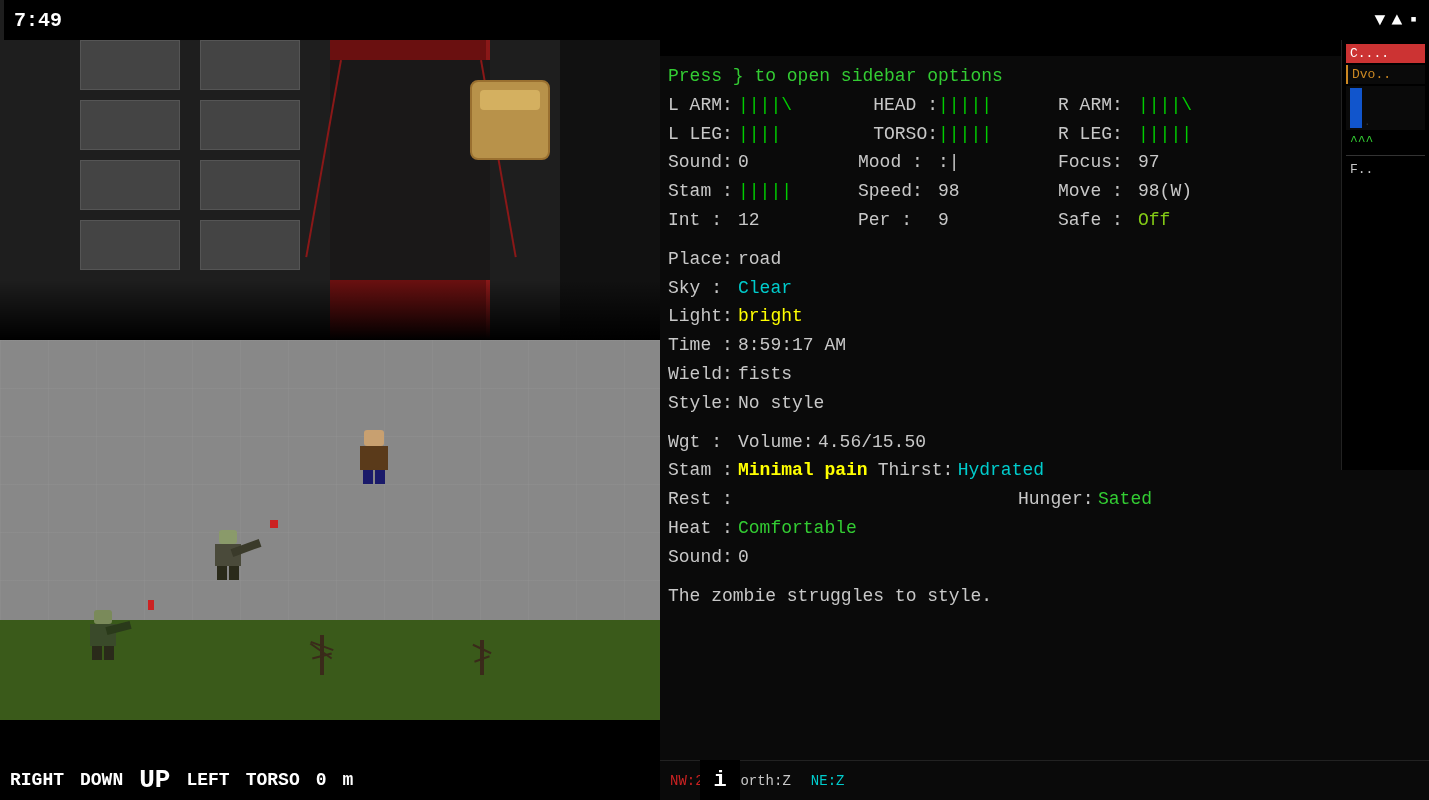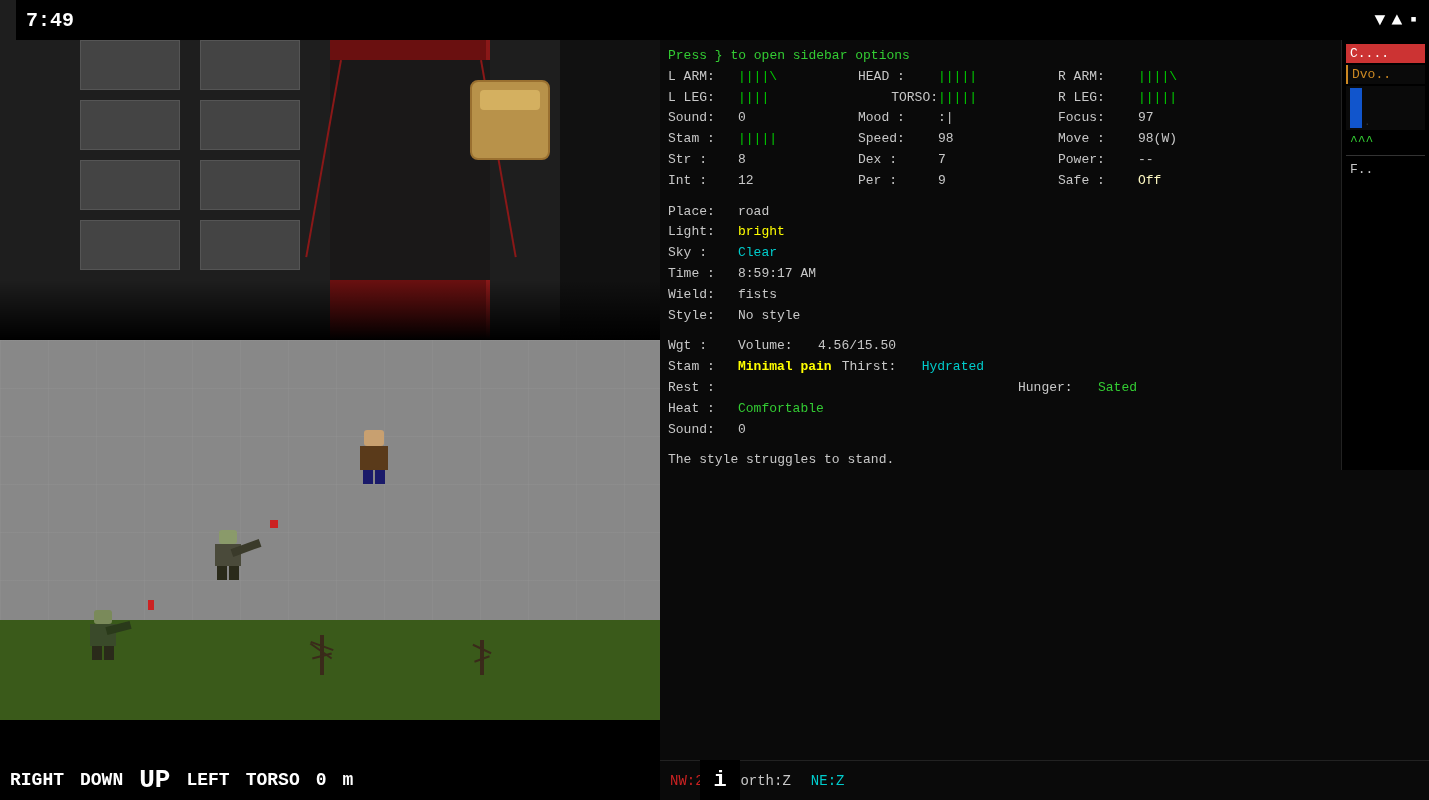--- a/index.html
+++ b/index.html
@@ -8,21 +8,21 @@
       height: 800px;
       background: #000;
       font-family: 'Courier New', Courier, monospace;
       overflow: hidden;
       position: relative;
     }
 
     
     #status-bar {
       position: absolute;
-      top: 0; left: 16px; right: 0;
+      top: 0; left: 4px; right: 0;
       height: 40px;
       background: #000;
       display: flex;
       align-items: center;
       justify-content: space-between;
       padding: 8px 10px;
       z-index: 10;
     }
     #status-bar .time {
       color: #fff;
@@ -46,27 +46,27 @@
       width: 100%; height: 100%;
       background-image:
         linear-gradient(rgba(150,150,150,0.3) 1px, transparent 1px),
         linear-gradient(90deg, rgba(150,150,150,0.3) 1px, transparent 1px);
       background-size: 48px 48px;
     }
 
     
     #hud-panel {
       position: absolute;
-      top: 40px;
+      top: 56px;
       left: 660px;
       width: 769px;
       height: 720px;
       background: #0a0a0a;
       color: #c8c8c8;
-      font-size: 13px;
+      font-size: 18px;
       line-height: 1.5;
       padding: 6px 8px;
       overflow: hidden;
     }
 
     .hud-line {
       display: flex;
       align-items: center;
       white-space: nowrap;
       line-height: 1.6;
@@ -251,21 +251,21 @@
 
 <div id="hud-panel">
 
   <div class="hud-line">
     <span class="col-green" style="color:#33cc33;">Press } to open sidebar options</span>
   </div>
 
   <div class="hud-line">
     <span class="col-gray" style="width:70px;">L ARM:</span>
     <span class="col-green" style="width:120px;">||||\</span>
-    <span class="col-gray" style="width:80px;">HEAD :</span>
+    <span class="col-gray" style="width:80px;text-align:right;">HEAD :</span>
     <span class="col-green" style="width:120px;">|||||</span>
     <span class="col-gray" style="width:80px;">R ARM:</span>
     <span class="col-green">||||\</span>
   </div>
 
   <div class="hud-line">
     <span class="col-gray" style="width:70px;">L LEG:</span>
     <span class="col-green" style="width:120px;">||||</span>
     <span class="col-gray" style="width:80px;text-align:right;">TORSO:</span>
     <span class="col-green" style="width:120px;">|||||</span>
@@ -284,51 +284,43 @@
 
   <div class="hud-line">
     <span class="col-gray" style="width:70px;">Stam :</span>
     <span class="col-green" style="width:120px;">|||||</span>
     <span class="col-gray" style="width:80px;">Speed:</span>
     <span class="col-gray" style="width:120px;">98</span>
     <span class="col-gray" style="width:80px;">Move :</span>
     <span class="col-gray">98(W)</span>
   </div>
 
-  <div class="hud-line">
-    <span class="col-gray" style="width:70px;">Str  :</span>
-    <span class="col-gray" style="width:120px;">8</span>
-    <span class="col-gray" style="width:80px;">Dex  :</span>
-    <span class="col-gray" style="width:120px;">7</span>
-    <span class="col-gray" style="width:80px;">Power:</span>
-    <span class="col-gray">--</span>
-  </div>
 
   <div class="hud-line">
     <span class="col-gray" style="width:70px;">Int  :</span>
     <span class="col-gray" style="width:120px;">12</span>
     <span class="col-gray" style="width:80px;">Per  :</span>
     <span class="col-gray" style="width:120px;">9</span>
     <span class="col-gray" style="width:80px;">Safe :</span>
-    <span style="color:#fef9c3;">Off</span>
+    <span style="color:#84cc16;">Off</span>
   </div>
 
   <div class="hud-section-gap"></div>
 
   <div class="hud-line">
     <span class="col-gray" style="width:70px;">Place:</span>
     <span class="col-gray">road</span>
   </div>
   <div class="hud-line">
+    <span class="col-gray" style="width:70px;">Sky  :</span>
+    <span style="color:#00cccc;">Clear</span>
+  </div>
+  <div class="hud-line">
     <span class="col-gray" style="width:70px;">Light:</span>
     <span style="color:#ffff00;">bright</span>
-  </div>
-  <div class="hud-line">
-    <span class="col-gray" style="width:70px;">Sky  :</span>
-    <span style="color:#00cccc;">Clear</span>
   </div>
   <div class="hud-line">
     <span class="col-gray" style="width:70px;">Time :</span>
     <span class="col-gray">8:59:17 AM</span>
   </div>
   <div class="hud-line">
     <span class="col-gray" style="width:70px;">Wield:</span>
     <span class="col-gray">fists</span>
   </div>
   <div class="hud-line">
@@ -360,21 +352,21 @@
     <span style="color:#33cc33;">Comfortable</span>
   </div>
   <div class="hud-line">
     <span class="col-gray" style="width:70px;">Sound:</span>
     <span class="col-gray">0</span>
   </div>
 
   <div class="hud-section-gap"></div>
 
   <div class="hud-line">
-    <span class="col-gray">The style struggles to stand.</span>
+    <span class="col-gray">The zombie struggles to style.</span>
   </div>
 </div>
 
 <div style="position:absolute;top:40px;right:0;width:88px;height:430px;background:#000;border-left:1px solid #222;padding:4px;font-family:'Courier New',monospace;font-size:13px;">
 
   <div style="background:#cc3333;color:#fff;padding:2px 4px;margin-bottom:2px;white-space:nowrap;">
     <span>C....</span>
   </div>
 
   <div style="background:#0a0a0a;color:#cc8822;padding:2px 4px;margin-bottom:2px;white-space:nowrap;border-left:2px solid #cc8822;">

